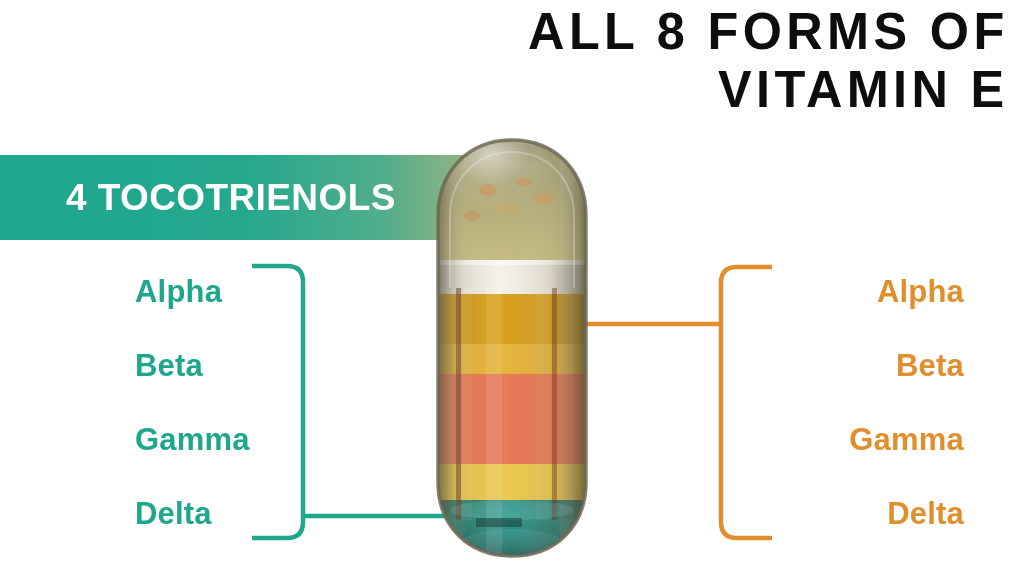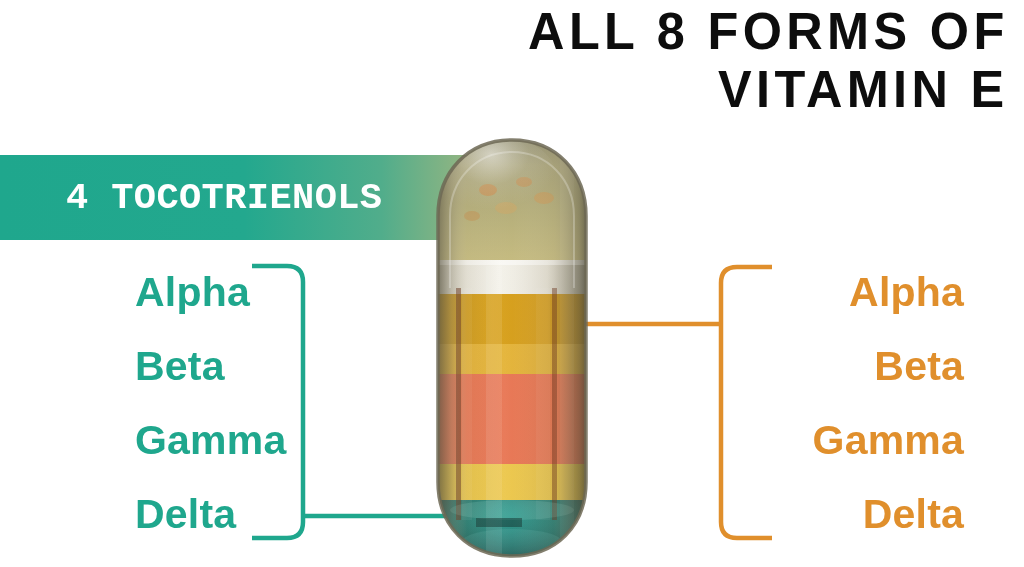--- a/index.html
+++ b/index.html
@@ -70,42 +70,42 @@
     justify-content: flex-end;
     padding-right: 62px;
     background: linear-gradient(to right,
       #cdb16a 0%,
       #d8a44f 10%,
       #e09538 26%,
       #e4922e 48%,
       #e4922e 100%);
   }
   .banner-text {
-    font-family: Liberation Mono, monospace;
+    font-family: Liberation Sans, sans-serif;
     font-weight: bold;
     font-size: 37px;
     letter-spacing: 0.4px;
     color: #ffffff;
     white-space: nowrap;
   }
 
   
   .labels {
     position: absolute;
     top: 266px;
     width: 300px;
   }
   .labels-left { left: 60px; text-align: left; padding-left: 75px; }
   .labels-right { left: 664px; text-align: right; padding-right: 70px; }
   .label-row {
     height: 74px;
     line-height: 52px;
     font-family: "Liberation Sans", sans-serif;
     font-weight: bold;
-    font-size: 41px;
+    font-size: 31px;
     letter-spacing: 0.2px;
     white-space: nowrap;
   }
   .labels-left .label-row { color: #1fa78d; }
   .labels-right .label-row { color: #e08f2c; }
 
   
   #wires {
     position: absolute;
     left: 0; top: 0;

